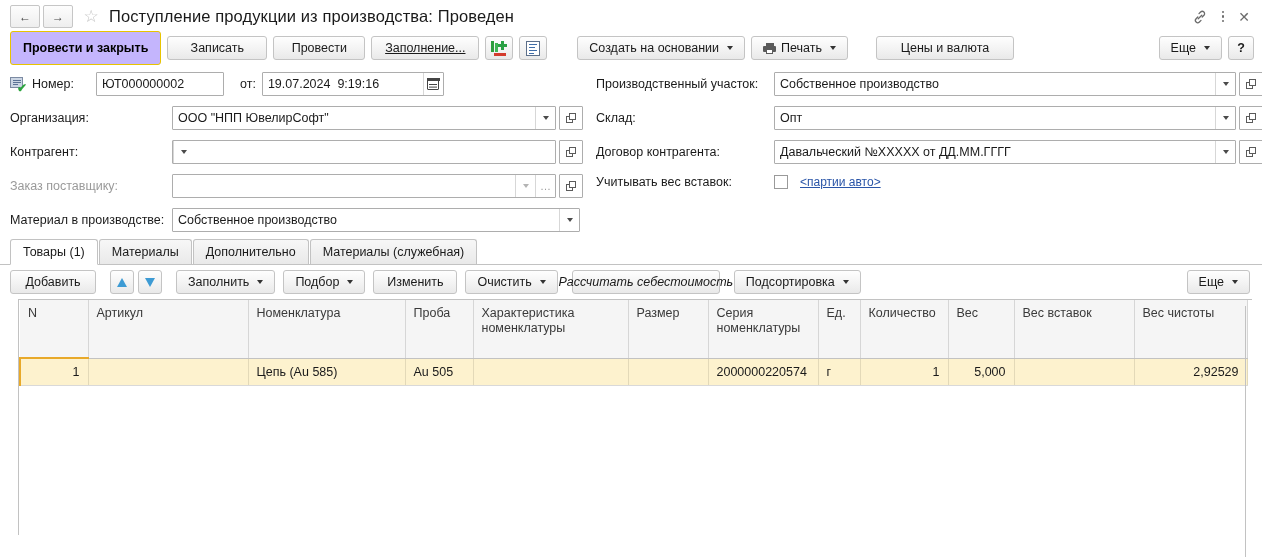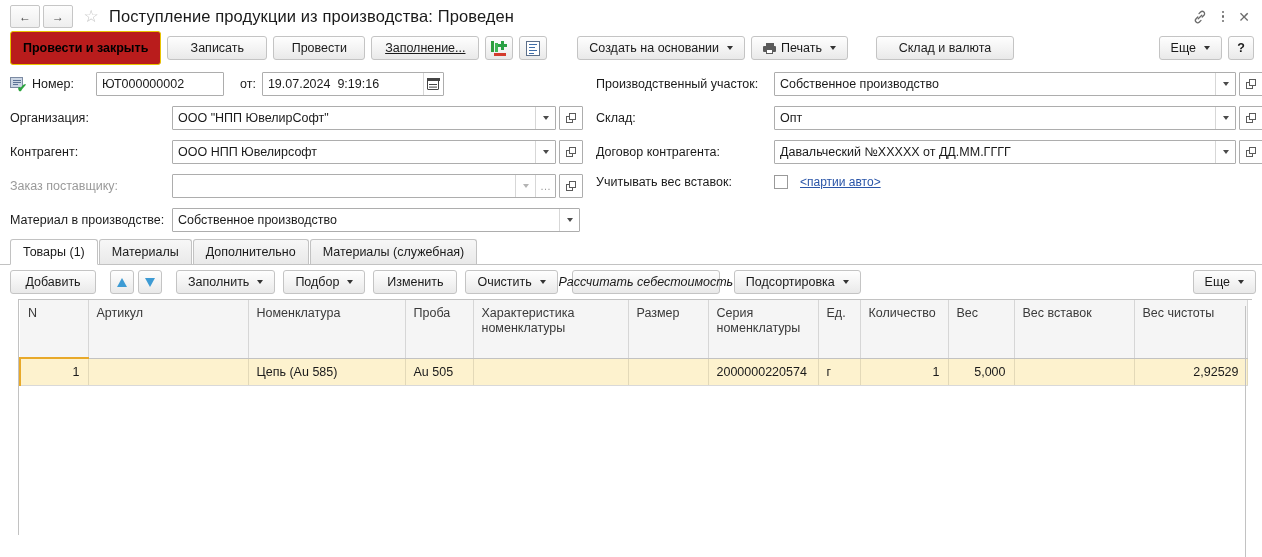--- a/index.html
+++ b/index.html
@@ -73,21 +73,21 @@
     font-family: "Liberation Sans", sans-serif;
     padding: 0 11px;
     display: flex;
     align-items: center;
     gap: 5px;
     white-space: nowrap;
     cursor: pointer;
     box-sizing: border-box;
   }
   .btn.primary {
-    background: #b91c1c;
+    background: #c4b5fd;
     border: 1px solid #e8c400;
     font-weight: bold;
     color: #000;
     padding: 16px 12px;
   }
   .btn.icononly { padding: 0 5px; width: 28px; justify-content: center; }
   .caret {
     width: 0; height: 0;
     border-left: 3.5px solid transparent;
     border-right: 3.5px solid transparent;
@@ -246,21 +246,21 @@
     height: 26px;
     margin-bottom: -1px;
     border-bottom: 1px solid #fff;
   }
 
   
   .tbltoolbar {
     display: flex;
     align-items: flex-start;
     gap: 4px;
-    padding: 5px 6px 5px 10px;
+    padding: 5px 12px 5px 10px;
     box-sizing: border-box;
     height: 34px;
   }
   .arrowbtn {
     width: 24px; height: 24px;
     border: 1px solid #c4c4c4;
     border-radius: 3px;
     background: linear-gradient(to bottom, #fefefe 0%, #f3f3f3 55%, #e9e9e9 100%);
     display: flex; align-items: center; justify-content: center;
     cursor: pointer;
@@ -382,21 +382,21 @@
   </div>
   <div class="btn">
     <span class="printer">
         <span class="top"></span>
         <span class="body"></span>
         <span class="paper"></span>
       </span>
     <span>Печать</span>
     <span class="caret"></span>
   </div>
-  <div class="btn" style="margin-left:22px;width:138px;justify-content:center;">Склад и валюта</div>
+  <div class="btn" style="margin-left:22px;width:138px;justify-content:center;">Цены и валюта</div>
   <div class="cmdspacer"></div>
   <div class="btn">
     <span>Еще</span>
     <span class="caret"></span>
   </div>
   <div class="btn helpbtn">?</div>
 </div>
 
 <div class="form">
   <div class="formcols">
@@ -437,21 +437,20 @@
             <span class="openglyph">
               <span class="b"></span>
               <span class="f"></span>
             </span>
           </div>
       </div>
 
       <div class="row">
         <span class="lbl" style="width:162px;">Контрагент:</span>
         <div class="field" style="width:384px;">
-          <input type="text" value="ООО НПП Ювелирсофт" style="">
           <div class="fbtn">
               <span class="dncaret"></span>
             </div>
         </div>
         <div class="extbtn">
             <span class="openglyph">
               <span class="b"></span>
               <span class="f"></span>
             </span>
           </div>

